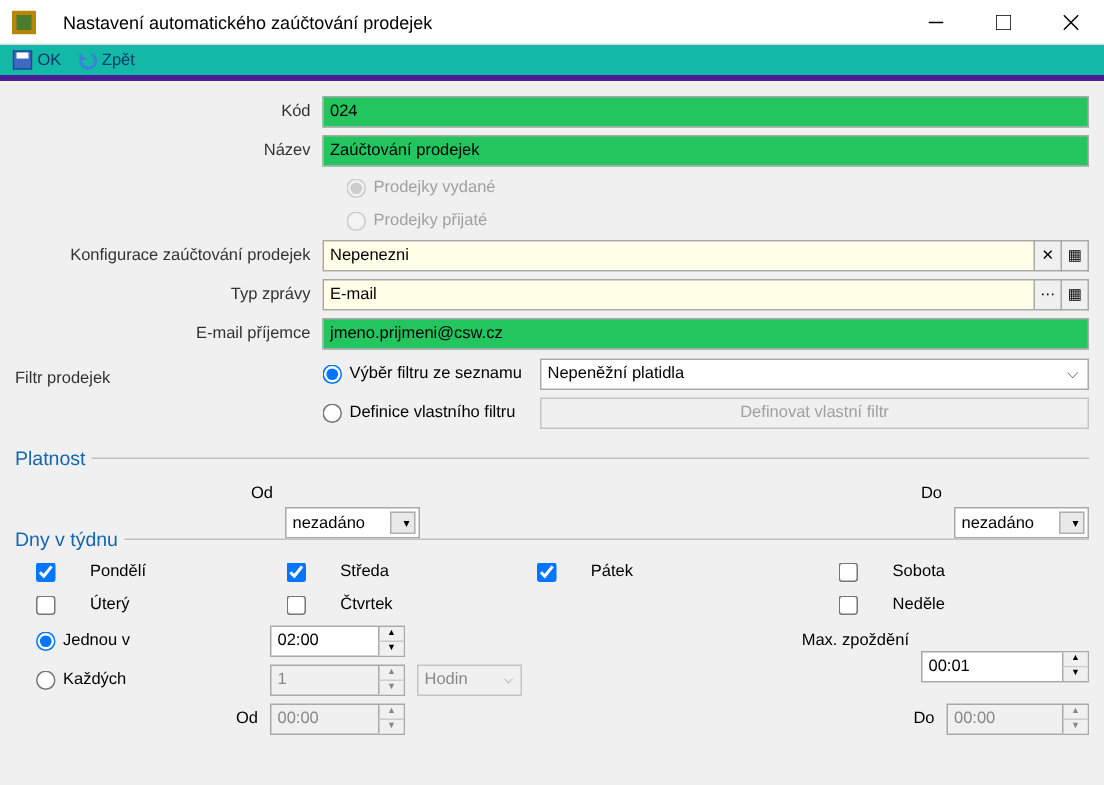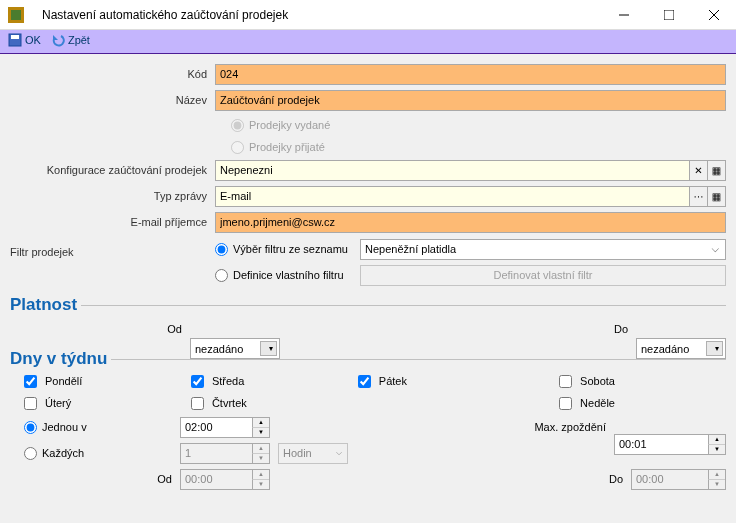--- a/index.html
+++ b/index.html
@@ -2,52 +2,52 @@
 <html><head>
 <meta charset="utf-8">
 <style>
 * { box-sizing: border-box; margin: 0; padding: 0; }
 body { font-family: "Segoe UI", Tahoma, sans-serif; font-size: 11px; background: #f0f0f0; width: 736px; height: 523px; overflow: hidden; }
 .titlebar { height: 30px; background: #fff; border-bottom: 1px solid #ddd; display: flex; align-items: center; padding: 0 0 0 8px; gap: 12px; }
 .titlebar-icon { width: 16px; height: 16px; margin-right: 6px; }
 .titlebar-text { flex: 1; color: #000; font-size: 12px; }
 .titlebar-btns { display: flex; height: 100%; }
 .titlebar-btn { width: 45px; height: 100%; display: flex; align-items: center; justify-content: center; cursor: pointer; }
-.toolbar { height: 24px; background: #c4b5fd; display: flex; align-items: flex-start; padding: 0 4px; gap: 2px; border-bottom: 1px solid #4c1d95; }
+.toolbar { height: 24px; background: #14b8a6; display: flex; align-items: flex-start; padding: 0 4px; gap: 2px; border-bottom: 4px solid #4c1d95; }
 .toolbar-btn { height: 20px; display: flex; align-items: center; gap: 3px; padding: 0 4px; border-radius: 2px; cursor: pointer; color: #003a6b; }
 .form-body { padding: 8px 10px; }
 .form-row { display: flex; align-items: center; height: 24px; margin-bottom: 2px; }
 .form-label { width: 205px; text-align: right; padding-right: 8px; color: #333; }
-.text-input { flex: 1; height: 21px; border: 1px solid #a9a9a9; padding: 0 4px; font-size: 11px; font-family: inherit; background: #fdba74; }
+.text-input { flex: 1; height: 21px; border: 1px solid #a9a9a9; padding: 0 4px; font-size: 11px; font-family: inherit; background: #22c55e; }
 .radio-row { display: flex; align-items: center; height: 22px; padding-left: 221px; }
 .radio-row label { display: flex; align-items: center; gap: 5px; }
 .radio-row input[type=radio] { margin: 0; }
 .radio-disabled { color: #a0a0a0; }
 .combo-wrap { flex: 1; display: flex; height: 21px; position: relative; }
 .combo { flex: 1; height: 21px; border: 1px solid #a9a9a9; padding: 0 4px; font-size: 11px; background: #ffffe8; display: flex; align-items: center; }
 .combo-btns { display: flex; }
 .combo-btn { width: 18px; height: 21px; border: 1px solid #a9a9a9; border-left: none; background: #f0f0f0; display: flex; align-items: center; justify-content: center; cursor: pointer; font-size: 10px; }
 .filter-row { display: flex; align-items: center; height: 26px; }
 .filter-label { width: 205px; padding-right: 8px; color: #333; }
 .filter-radio { display: flex; align-items: center; gap: 5px; width: 145px; }
 .filter-combo { flex: 1; height: 21px; border: 1px solid #a9a9a9; padding: 0 4px; font-size: 11px; background: #fff; display: flex; align-items: center; position: relative; }
 .filter-combo::after { content: "⌵"; position: absolute; right: 6px; font-size: 10px; color: #666; }
 .def-btn { flex: 1; height: 21px; border: 1px solid #c4c4c4; background: #f0f0f0; cursor: pointer; font-size: 11px; color: #a0a0a0; }
 .section-header { display: flex; align-items: center; height: 22px; margin-top: 6px; }
-.section-header span { color: #1266b3; font-size: 17px; font-weight: bold; white-space: nowrap; padding-right: 4px; }
+.section-header span { color: #1266b3; font-size: 13px; font-weight: normal; white-space: nowrap; padding-right: 4px; }
 .section-header::after { content: ""; flex: 1; height: 1px; background: #c0c0c0; }
 .validity-row { display: flex; align-items: center; height: 26px; }
 .val-label { width: 180px; text-align: right; padding-right: 8px; }
 .small-combo { width: 90px; height: 21px; border: 1px solid #a9a9a9; display: flex; align-items: center; padding: 0 4px; font-size: 11px; background: #fff; position: relative; margin-top: 39px; }
 .small-combo::after { content: ""; position: absolute; right: 2px; top: 2px; bottom: 2px; width: 15px; background: #e9e9e9; border: 1px solid #b0b0b0; }
 .small-combo .arrow { position: absolute; right: 6px; font-size: 8px; z-index: 1; }
 .spacer { flex: 1; }
 .do-label { width: 40px; text-align: right; padding-right: 8px; }
 .days-row { display: flex; align-items: center; padding-left: 14px; height: 22px; gap: 0; }
-.day-item { display: flex; align-items: center; gap: 8px; width: 170px; }
+.day-item { display: flex; align-items: center; gap: 23px; width: 170px; }
 .day-item.narrow { width: 205px; }
 .day-item input { margin: 0; width: 13px; height: 13px; }
 .plan-row { display: flex; align-items: center; height: 26px; }
 .plan-radio-label { width: 170px; display: flex; align-items: center; gap: 5px; padding-left: 14px; }
 .plan-radio-label input { margin: 0; }
 .spinner { width: 90px; height: 21px; border: 1px solid #a9a9a9; background: #fff; display: flex; align-items: center; padding: 0 4px; font-size: 11px; position: relative; }
 .spinner.disabled { background: #f0f0f0; color: #888; }
 .spinner-btns { position: absolute; right: 0; top: 0; bottom: 0; width: 17px; display: flex; flex-direction: column; }
 .spinner-btn { flex: 1; border-left: 1px solid #a9a9a9; background: #f0f0f0; display: flex; align-items: center; justify-content: center; font-size: 6px; cursor: pointer; }
 .spinner-btn:first-child { border-bottom: 1px solid #ccc; }

